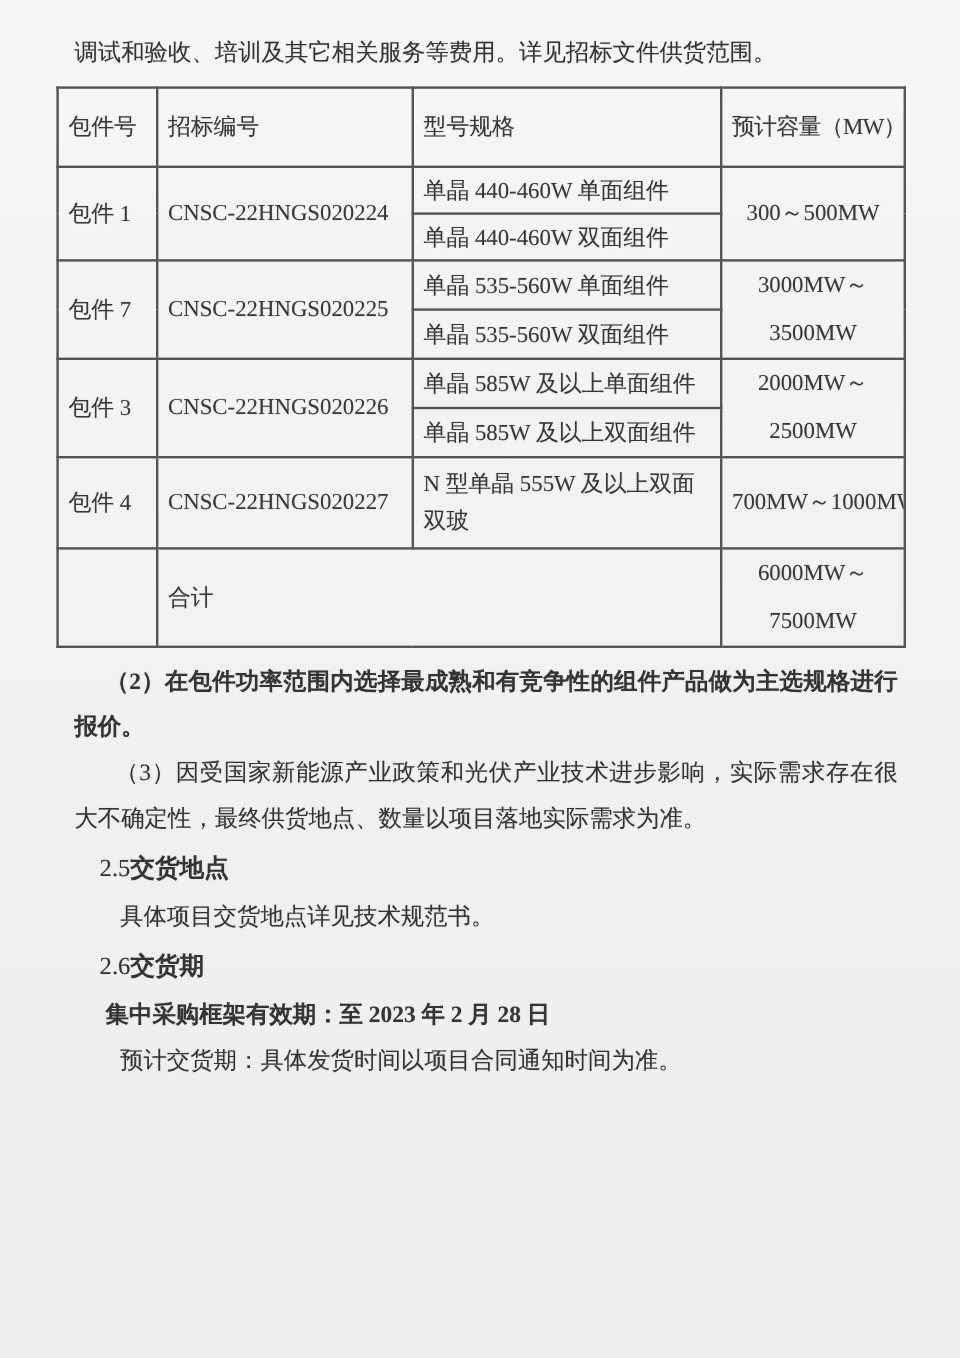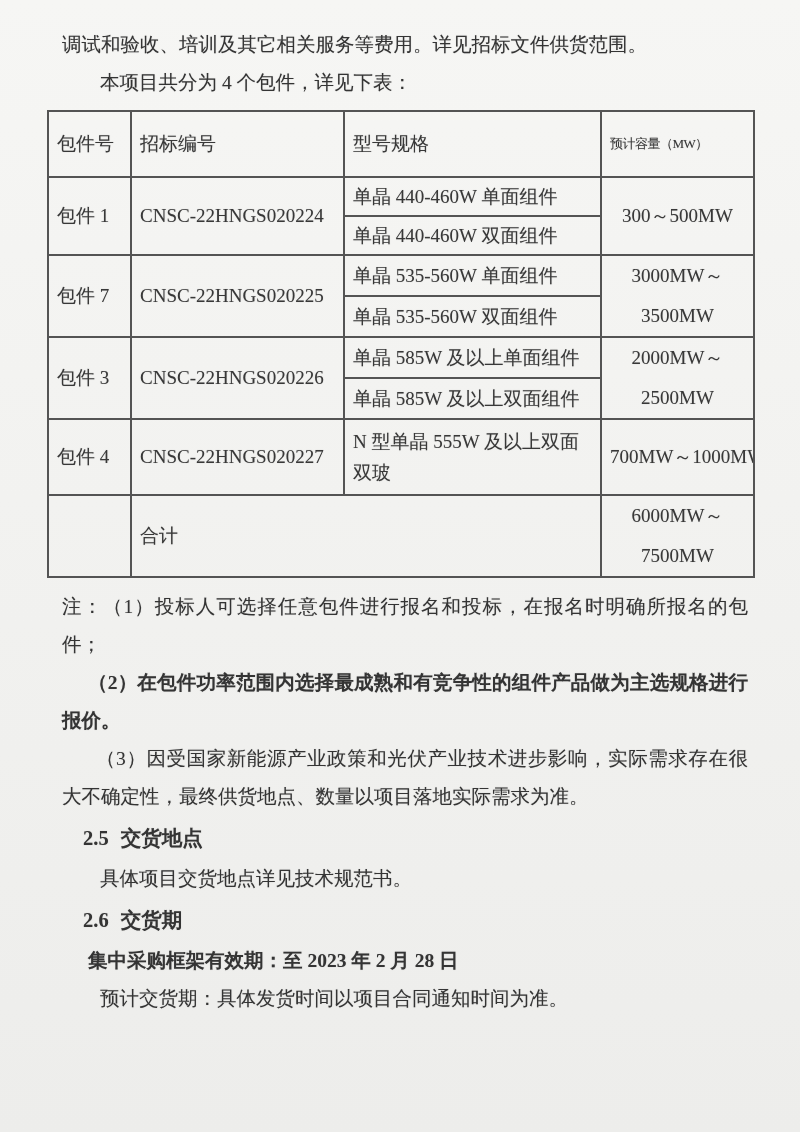--- a/index.html
+++ b/index.html
@@ -44,37 +44,36 @@
   .pkg-table thead tr{height:66px;border-radius:15px;}
   .pkg-table tr.subrow-a{height:39px;}
   .pkg-table tr.subrow-b{height:39px;}
   .pkg-table tr.single-row{height:76px;}
   .pkg-table tr.total-row{height:75px;}
   .spec{white-space:nowrap;border-radius:14px;}
   .spec-wrap{white-space:normal;line-height:31px;}
   .cap{white-space:nowrap;}
   .cap .cap-line{line-height:40px;text-align:center;}
   .code{white-space:nowrap;}
-  .th-cap{font-size:13px;letter-spacing:-0.5px;white-space:nowrap;}
+  .th-cap{font-size:19px;letter-spacing:-0.5px;white-space:nowrap;}
   .heading{
     margin:3px 0;
     font-size:20.5px;
     line-height:38px;
   }
-  .heading .h-num{font-weight:bold;margin-right:12px;text-align:center;}
+  .heading .h-num{font-weight:normal;text-align:center;}
   .heading .h-title{font-weight:bold;}
   .heading-sub{margin-left:21px;}
 </style>
 </head>
 <body>
 
 <div class="page">
 
   <p class="para">调试和验收、培训及其它相关服务等费用。详见招标文件供货范围。</p>
-  <p class="para indent-38">本项目共分为 4 个包件，详见下表：</p>
 
   <table class="pkg-table">
     <colgroup>
       <col style="width:83px">
         <col style="width:213px">
         <col style="width:257px">
         <col style="width:153px">
     </colgroup>
     <thead>
       <tr>
@@ -136,21 +135,20 @@
         <td></td>
         <td colspan="2">合计</td>
         <td class="cap">
           <div class="cap-line">6000MW～</div>
           <div class="cap-line">7500MW</div>
         </td>
       </tr>
     </tbody>
   </table>
 
-  <p class="para">注：（1）投标人可选择任意包件进行报名和投标，在报名时明确所报名的包件；</p>
   <p class="para indent-26">（2）在包件功率范围内选择最成熟和有竞争性的组件产品做为主选规格进行报价。</p>
   <p class="para indent-34">（3）因受国家新能源产业政策和光伏产业技术进步影响，实际需求存在很大不确定性，最终供货地点、数量以项目落地实际需求为准。</p>
 
   <h4 class="heading heading-sub"><span class="h-num">2.5</span><span class="h-title">交货地点</span></h4>
   <p class="para indent-38">具体项目交货地点详见技术规范书。</p>
 
   <h4 class="heading heading-sub"><span class="h-num">2.6</span><span class="h-title">交货期</span></h4>
   <p class="para indent-26">集中采购框架有效期：至 2023 年 2 月 28 日</p>
   <p class="para indent-38">预计交货期：具体发货时间以项目合同通知时间为准。</p>
 

